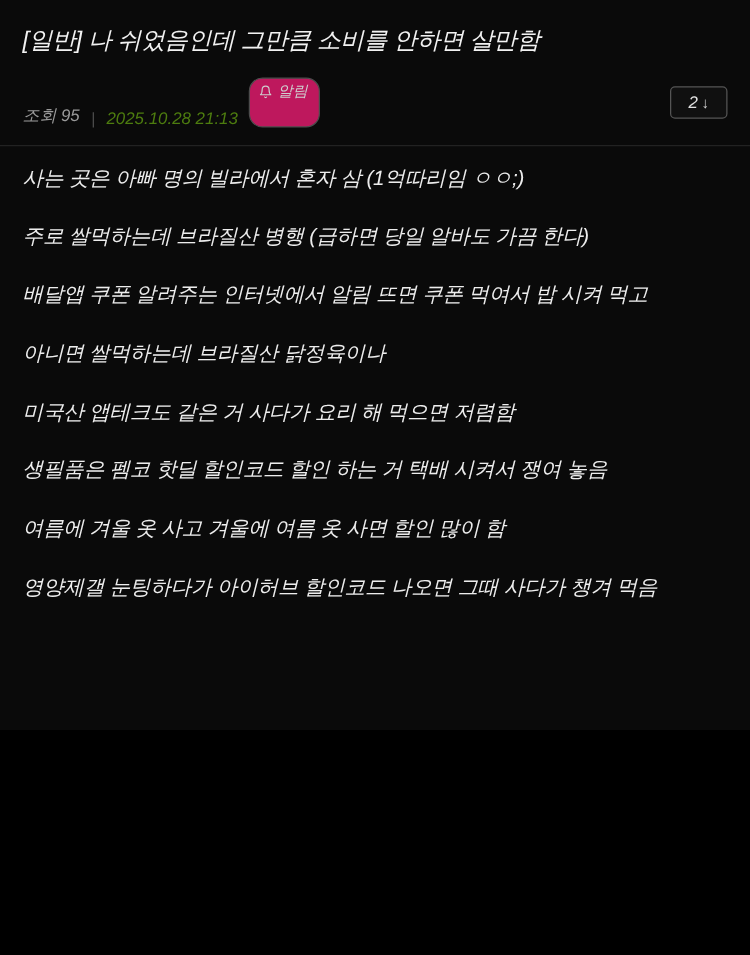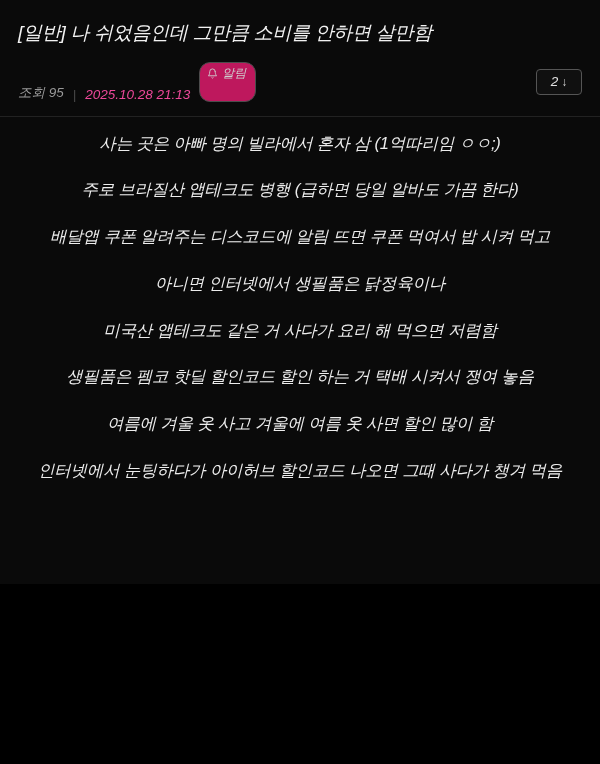--- a/index.html
+++ b/index.html
@@ -42,21 +42,21 @@
     flex: 1;
     gap: 9px;
     font-size: 13.5px;
     color: #9a9a9a;
   }
   .meta-sep {
     color: #4a4a4a;
     font-size: 13px;
   }
   .meta-views { color: #9a9a9a; }
-  .meta-date { color: #ec4899; }
+  .meta-date { color: #4d7c0f; }
   .alarm-chip {
     display: inline-flex;
     align-items: center;
     gap: 4px;
     border: 1px solid #4c4c4c;
     border-radius: 11px;
     padding: 2px 9px 19px 7px;
     font-size: 12px;
     color: #cfcfcf;
     background: #be185d;
@@ -79,21 +79,20 @@
     height: 26px;
     padding: 0 8px;
     font-size: 13.5px;
     color: #e0e0e0;
     background: #101010;
     box-sizing: border-box;
   }
   .vote-arrow { font-size: 12px; color: #d0d0d0; }
   .body {
     padding: 14px 18px 0 18px;
-    text-align: center;
   }
   .para {
     font-size: 16.5px;
     line-height: 1.5;
     color: #ededed;
     margin: 0 0 22px 0;
     letter-spacing: -0.2px;
     word-break: keep-all;
   }
   .para:last-child { margin-bottom: 0; }
@@ -121,22 +120,22 @@
       </span>
     </div>
     <div class="vote-chip">
       <span>2</span>
       <span class="vote-arrow">↓</span>
     </div>
   </div>
 
   <div class="body">
     <p class="para">사는 곳은 아빠 명의 빌라에서 혼자 삼 (1억따리임 ㅇㅇ;)</p>
-    <p class="para">주로 브라질산 앱테크도 병행 (급하면 당일 알바도 가끔 한다)</p>
-    <p class="para">배달앱 쿠폰 알려주는 디스코드에 알림 뜨면 쿠폰 먹여서 밥 시켜 먹고</p>
-    <p class="para">아니면 인터넷에서 생필품은 닭정육이나</p>
+    <p class="para">주로 쌀먹하는데 브라질산 병행 (급하면 당일 알바도 가끔 한다)</p>
+    <p class="para">배달앱 쿠폰 알려주는 인터넷에서 알림 뜨면 쿠폰 먹여서 밥 시켜 먹고</p>
+    <p class="para">아니면 쌀먹하는데 브라질산 닭정육이나</p>
     <p class="para">미국산 앱테크도 같은 거 사다가 요리 해 먹으면 저렴함</p>
     <p class="para">생필품은 펨코 핫딜 할인코드 할인 하는 거 택배 시켜서 쟁여 놓음</p>
     <p class="para">여름에 겨울 옷 사고 겨울에 여름 옷 사면 할인 많이 함</p>
-    <p class="para">인터넷에서 눈팅하다가 아이허브 할인코드 나오면 그때 사다가 챙겨 먹음</p>
+    <p class="para">영양제갤 눈팅하다가 아이허브 할인코드 나오면 그때 사다가 챙겨 먹음</p>
   </div>
 
 </div>
 
 </body></html>

